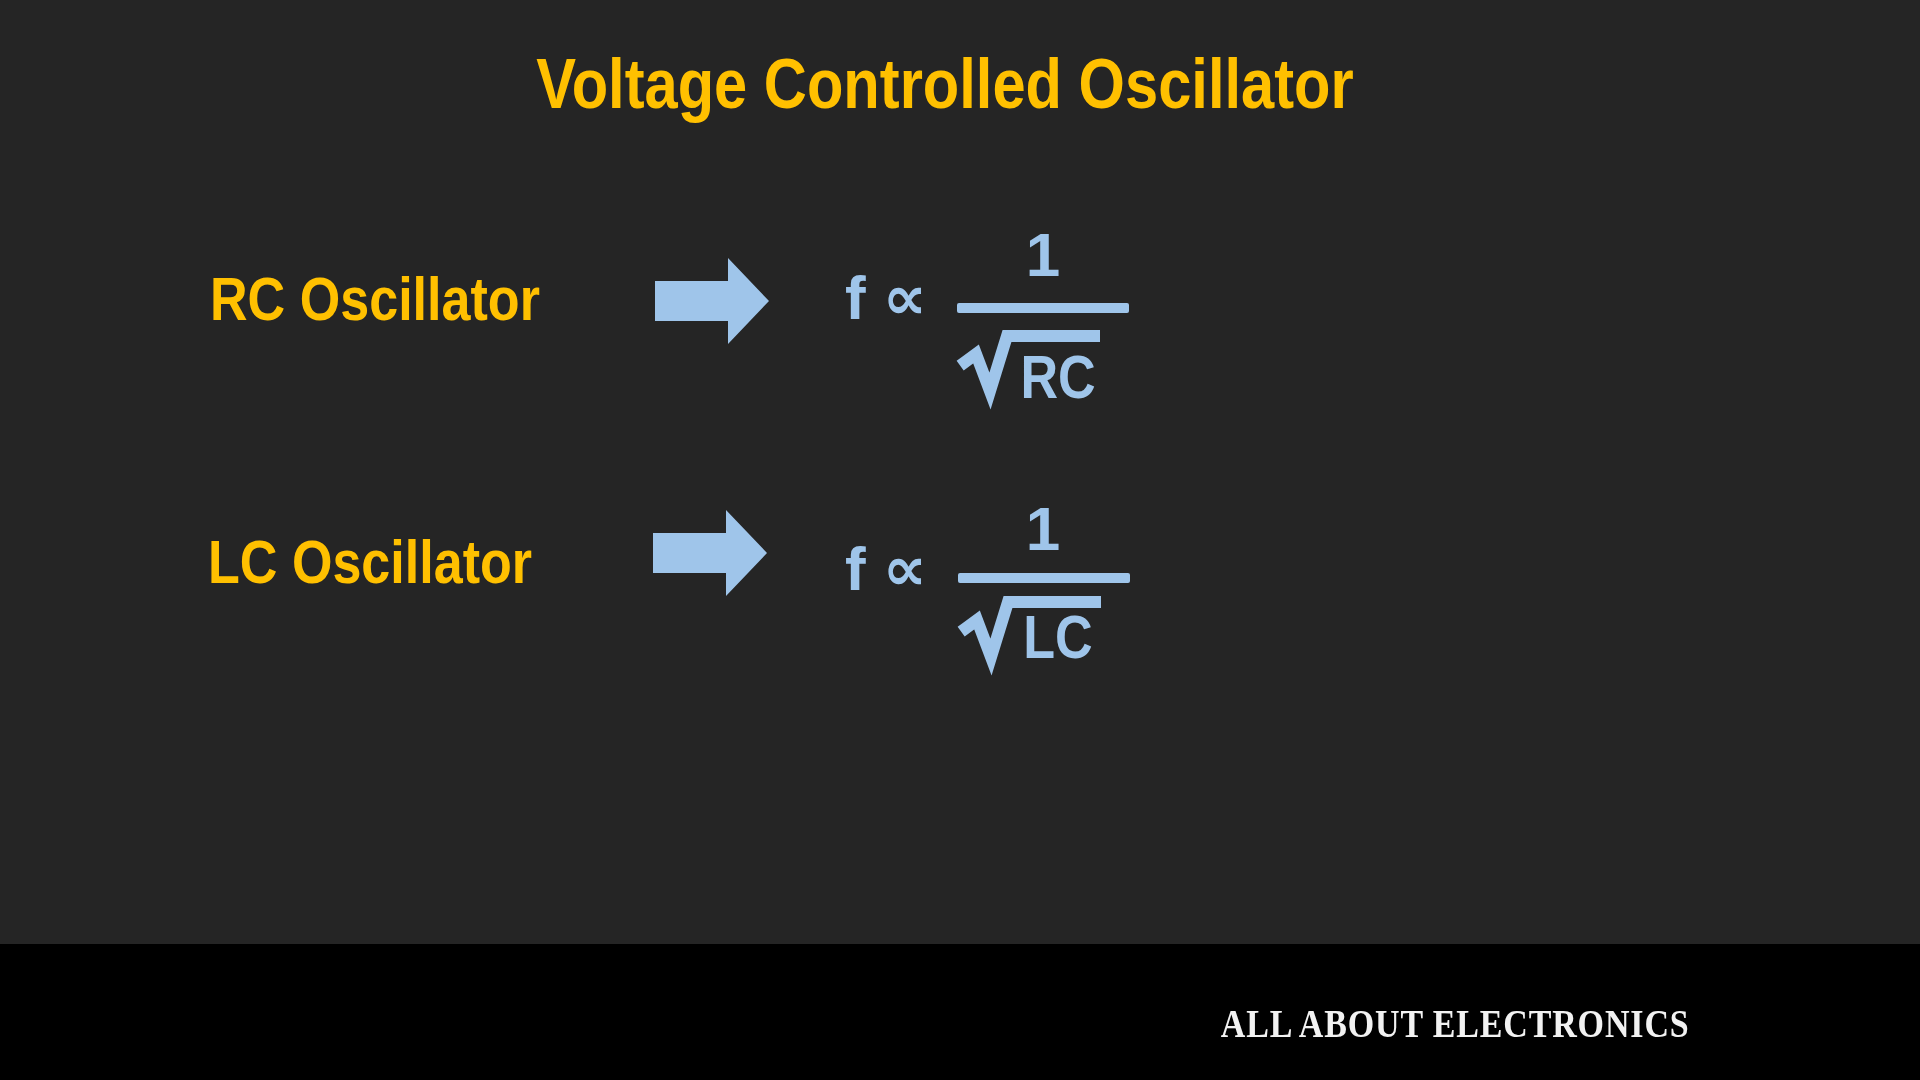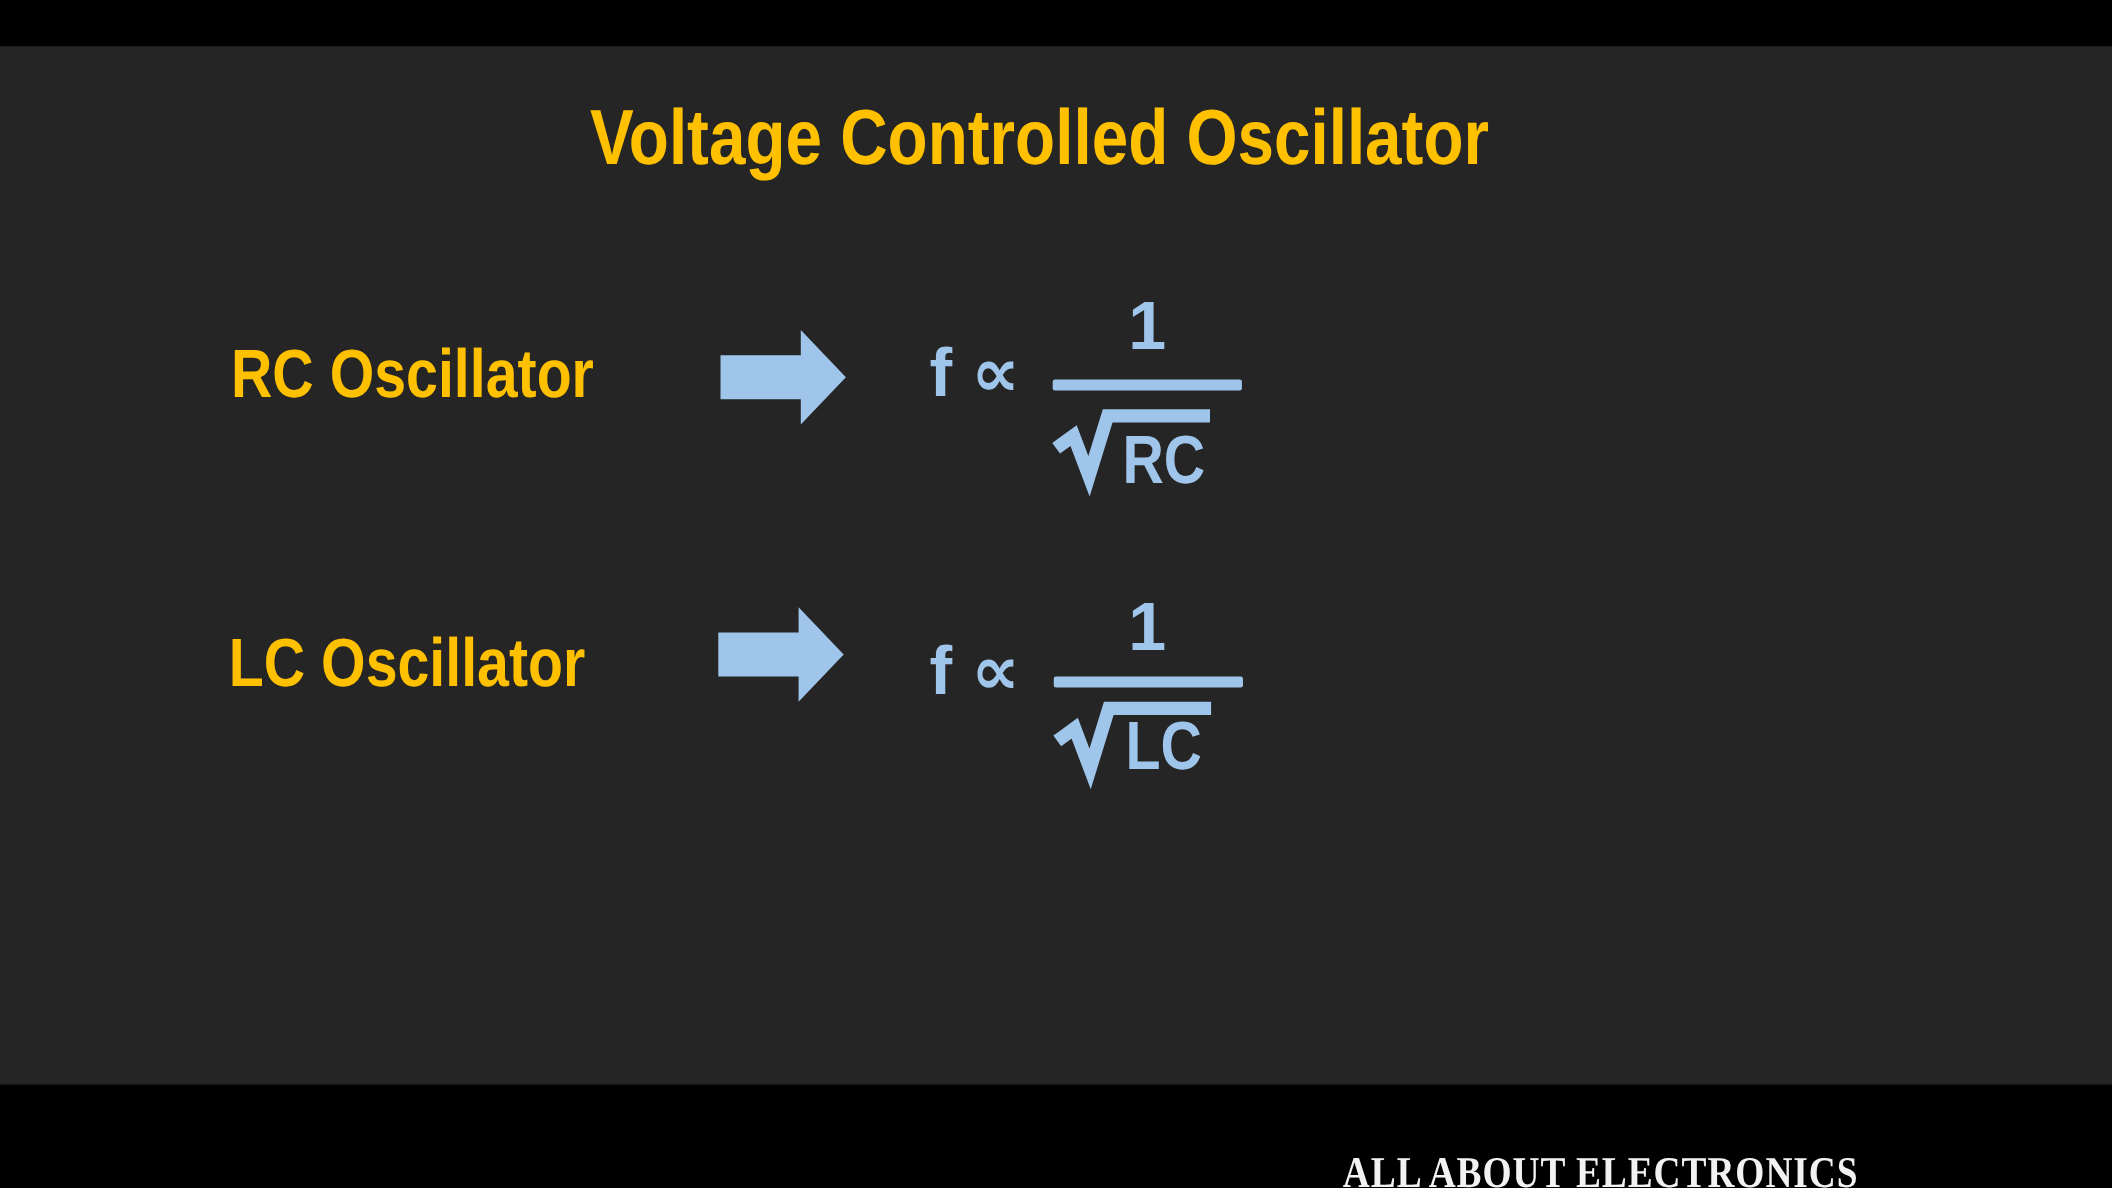--- a/index.html
+++ b/index.html
@@ -8,21 +8,20 @@
     --blue:#9FC5EA;
     --white:#F2F2F2;
   }
   *{box-sizing:border-box;}
   html,body{margin:0;padding:0;background:#000;}
   body{width:1920px;height:1080px;overflow:hidden;}
   .slide{
     position:relative;width:1920px;height:944px;
     background:var(--bg);
     font-family:"Liberation Sans","DejaVu Sans",sans-serif;
-    margin-top:42px;
   }
   .slide-title{
     position:absolute;top:48px;left:0;width:100%;
     margin:0;text-align:center;
     font-size:71px;line-height:1;font-weight:700;
     color:var(--yellow);
     transform:translateX(-15px) scaleX(0.84);
     transform-origin:center top;
     white-space:nowrap;
   }

